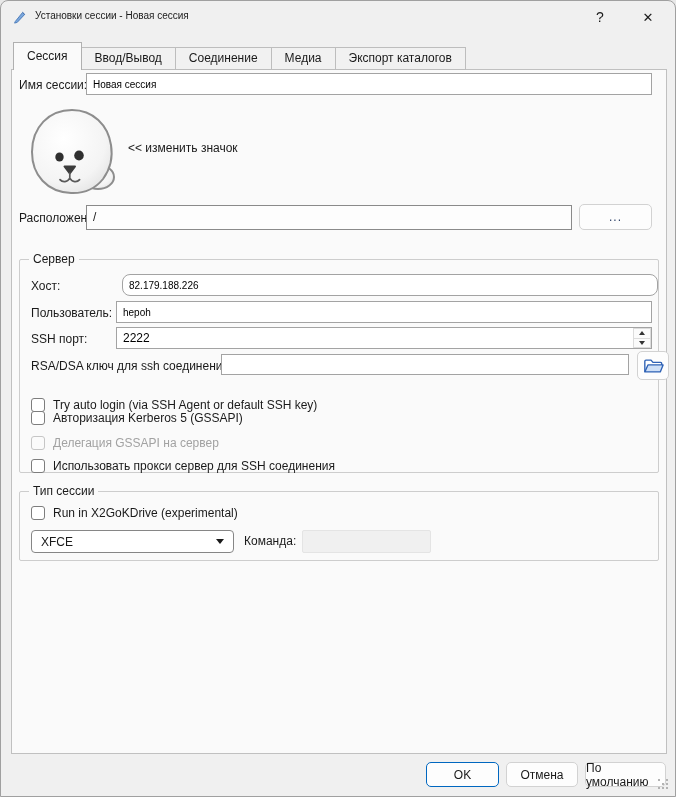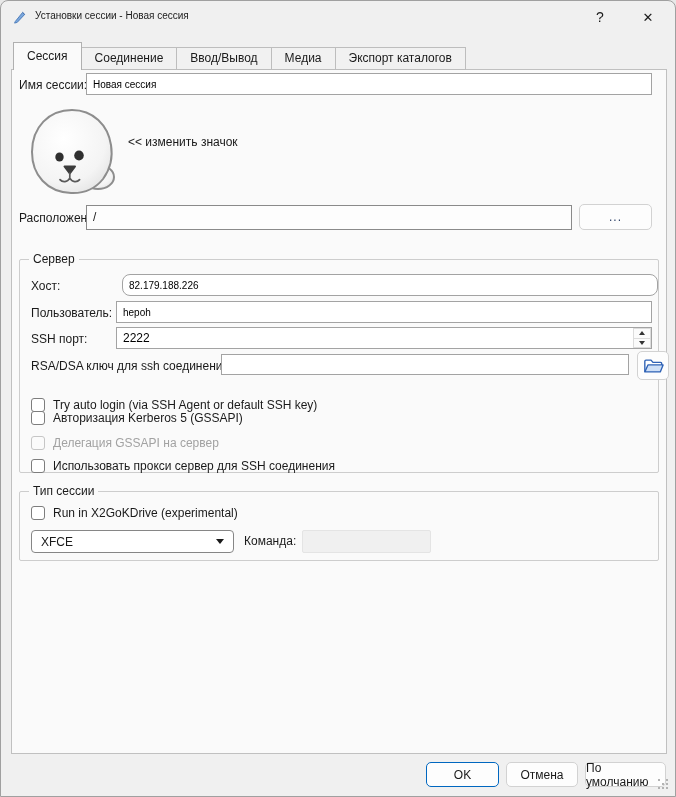--- a/index.html
+++ b/index.html
@@ -26,21 +26,21 @@
   .tab.active { height:28px; line-height:27px; background:#fafafa; border:1px solid #b0b0b0;
                 border-bottom:none; margin-left:0; z-index:4; }
   
   .panel { position:absolute; left:10px; top:68px; width:656px; height:685px;
            background:#fafafa; border:1px solid #c0c0c0; z-index:1; }
   .lbl { position:absolute; white-space:nowrap; z-index:2; }
   .txt { position:absolute; border:1px solid #a3a3a3; background:#ffffff; height:22px;
          padding:0 6px; font-family:"Liberation Sans", sans-serif; font-size:10px; color:#000; z-index:2; }
   
   .seal { position:absolute; left:26px; top:106px; width:94px; height:90px; z-index:2; }
-  .change-icon { position:absolute; left:127px; top:134px; white-space:nowrap; z-index:2; cursor:default; }
+  .change-icon { position:absolute; left:127px; top:140px; white-space:nowrap; z-index:2; cursor:default; }
   
   .loc-input { position:absolute; left:85px; top:204px; width:486px; height:25px;
                border:1px solid #8a8a8a; background:#fdfdfd; padding:4px 6px; z-index:2; }
   .btn { position:absolute; background:#fdfdfd; border:1px solid #d2d2d2; border-radius:5px;
          display:flex; align-items:center; justify-content:center;
          font-family:"Liberation Sans", sans-serif; font-size:12px; color:#1a1a1a; cursor:default; z-index:2; }
   .browse-btn { left:578px; top:203px; width:73px; height:26px; color:#2b3f66; letter-spacing:1px; }
   
   .groupbox { position:absolute; border:1px solid #cdcdcd; border-radius:2px; z-index:1; }
   .groupbox-legend { position:absolute; background:#fafafa; padding:0 4px; white-space:nowrap; z-index:2; }
@@ -93,22 +93,22 @@
       <path d="M3.2 12.6 L10.6 3.4 L12.7 5.4 L5.2 13.4 L2.6 14.1 Z" fill="#7ba7dd" stroke="#4a79b8" stroke-width="0.9"></path>
       <path d="M10.6 3.4 L12.7 5.4" stroke="#35609c" stroke-width="0.7"></path>
     </svg>
     <span class="title">Установки сессии - Новая сессия</span>
     <div class="cap-btn help">?</div>
     <div class="cap-btn close">✕</div>
   </div>
 
   <div class="tabs">
     <div class="tab active">Сессия</div>
+    <div class="tab">Ввод/Вывод</div>
     <div class="tab">Соединение</div>
-    <div class="tab">Ввод/Вывод</div>
     <div class="tab">Медиа</div>
     <div class="tab">Экспорт каталогов</div>
   </div>
 
   <div class="panel"></div>
 
   <span class="lbl" style="left:18px; top:77px;">Имя сессии:</span>
   <input class="txt" style="left: 85px; top: 72px; width: 566px;" value="Новая сессия">
 
   <svg class="seal" viewBox="0 0 94 90">

